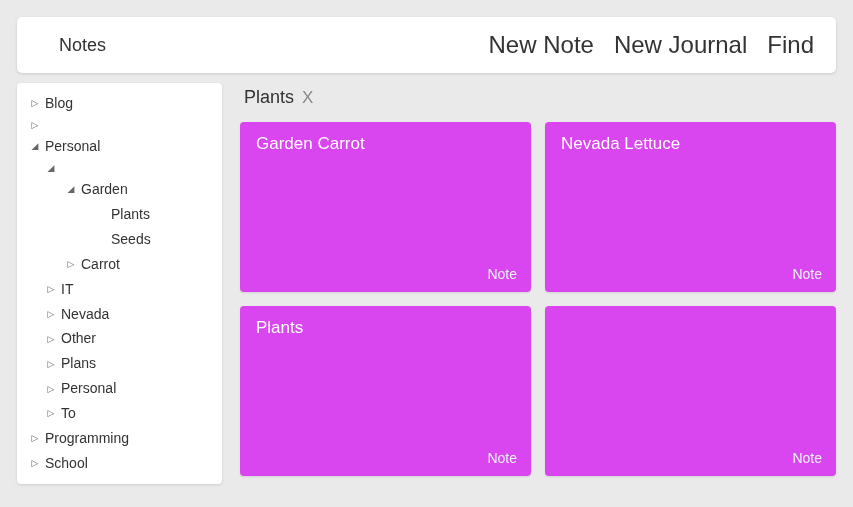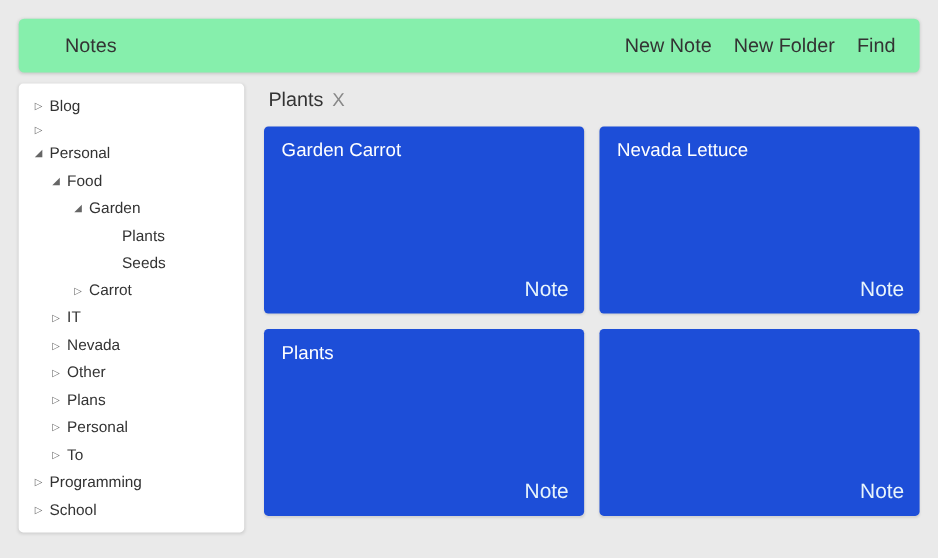--- a/index.html
+++ b/index.html
@@ -5,40 +5,40 @@
     * { box-sizing: border-box; margin: 0; padding: 0; }
     body {
       font-family: "Helvetica Neue", Helvetica, Arial, sans-serif;
       background: #eaeaea;
       width: 853px;
       height: 507px;
       overflow: hidden;
       color: #333;
     }
     .topbar {
-      background: #86efac;
+      background: #ffffff;
       margin: 17px 17px 0 17px;
       border-radius: 5px;
       box-shadow: 0 1px 3px rgba(0,0,0,0.15);
       display: flex;
       align-items: center;
       justify-content: space-between;
       padding: 14px 22px;
     }
     .app-title {
       font-size: 18px;
       color: #333;
       padding-left: 20px;
     }
     .top-actions {
       display: flex;
       gap: 20px;
     }
     .top-action {
-      font-size: 18px;
+      font-size: 24px;
       color: #333;
       cursor: pointer;
     }
     .content {
       display: flex;
       gap: 18px;
       padding: 10px 17px 0 17px;
     }
     .sidebar {
       background: #fff;
@@ -86,69 +86,68 @@
       color: #888;
       font-size: 17px;
       cursor: pointer;
     }
     .cards {
       display: grid;
       grid-template-columns: 1fr 1fr;
       gap: 14px;
     }
     .card {
-      background: #1d4ed8;
+      background: #d946ef;
       color: #fff;
       border-radius: 4px;
       height: 170px;
       position: relative;
       padding: 12px 16px;
       cursor: pointer;
       box-shadow: 0 1px 2px rgba(0,0,0,0.1);
     }
     .card-title {
       font-size: 17px;
     }
     .card-type {
       position: absolute;
       right: 14px;
       bottom: 10px;
-      font-size: 19px;
+      font-size: 14px;
       color: #e8f4fb;
     }
   </style>
 </head>
 <body>
 
 <div class="topbar">
   <div class="app-title">Notes</div>
   <div class="top-actions">
     <div class="top-action">New Note</div>
-    <div class="top-action">New Folder</div>
+    <div class="top-action">New Journal</div>
     <div class="top-action">Find</div>
   </div>
 </div>
 
 <div class="content">
 
   <div class="sidebar">
     <div class="tree-item indent-0">
       <span class="tree-toggle">▷</span>
       <span class="tree-label">Blog</span>
     </div>
     <div class="tree-item indent-0">
       <span class="tree-toggle">▷</span>
     </div>
     <div class="tree-item indent-0">
       <span class="tree-toggle">◢</span>
       <span class="tree-label">Personal</span>
     </div>
     <div class="tree-item indent-1">
       <span class="tree-toggle">◢</span>
-      <span class="tree-label">Food</span>
     </div>
     <div class="tree-item indent-2">
       <span class="tree-toggle">◢</span>
       <span class="tree-label">Garden</span>
     </div>
     <div class="tree-item indent-3">
       <span class="tree-toggle"></span>
       <span class="tree-label">Plants</span>
     </div>
     <div class="tree-item indent-3">

